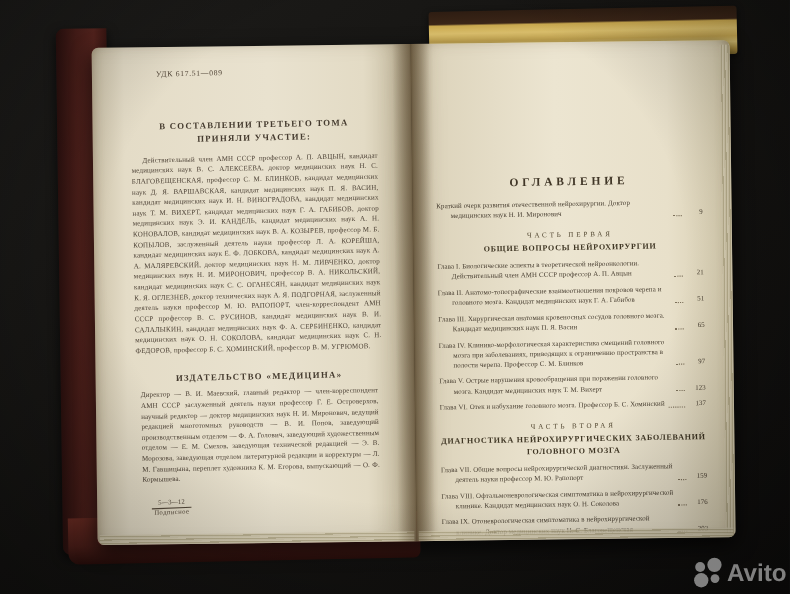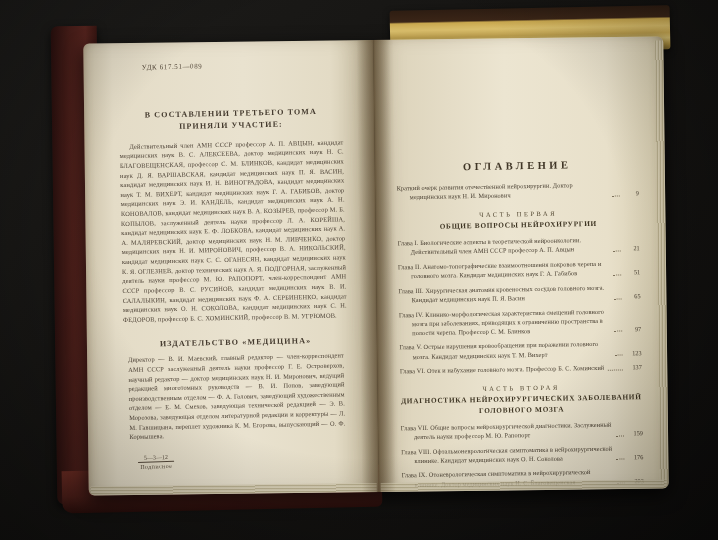--- a/index.html
+++ b/index.html
@@ -169,14 +169,23 @@
       </div>
       <div class="edge-right"></div>
       <div class="edge-bottom"></div>
     </div>
 
     <div class="gutter"></div>
   </div>
 
   <div class="vignette"></div>
 
+  <div class="watermark">
+    <span class="wm-logo">
+      <i class="wm-c1"></i>
+        <i class="wm-c2"></i>
+        <i class="wm-c3"></i>
+        <i class="wm-c4"></i>
+    </span>
+    <span class="wm-text">Avito</span>
+  </div>
 
 </div>
 
 </body></html>

